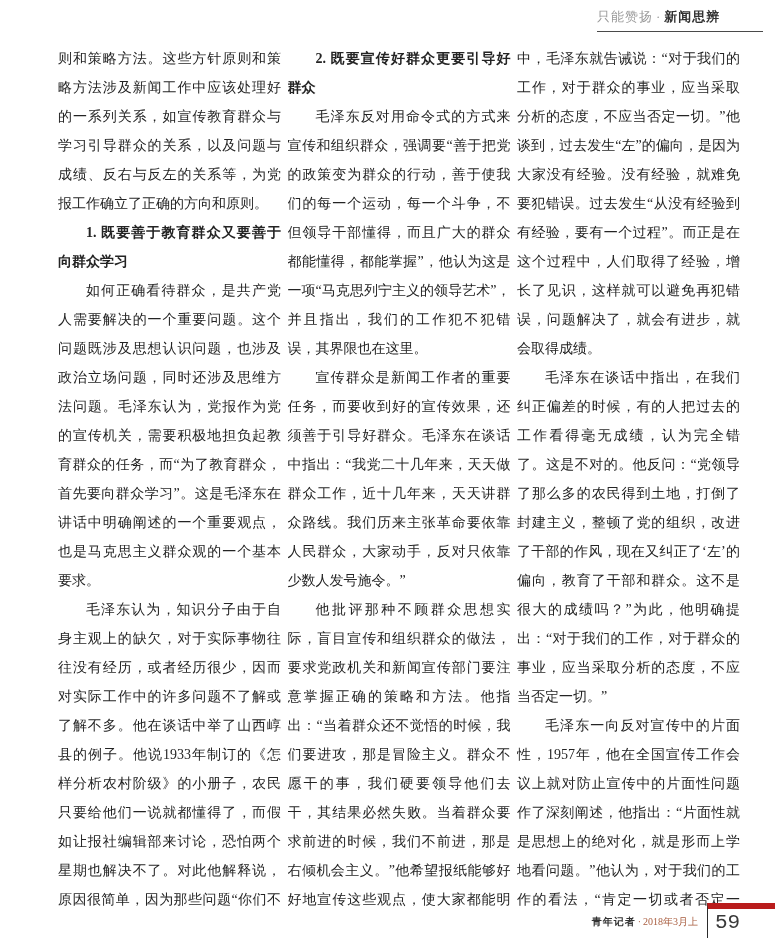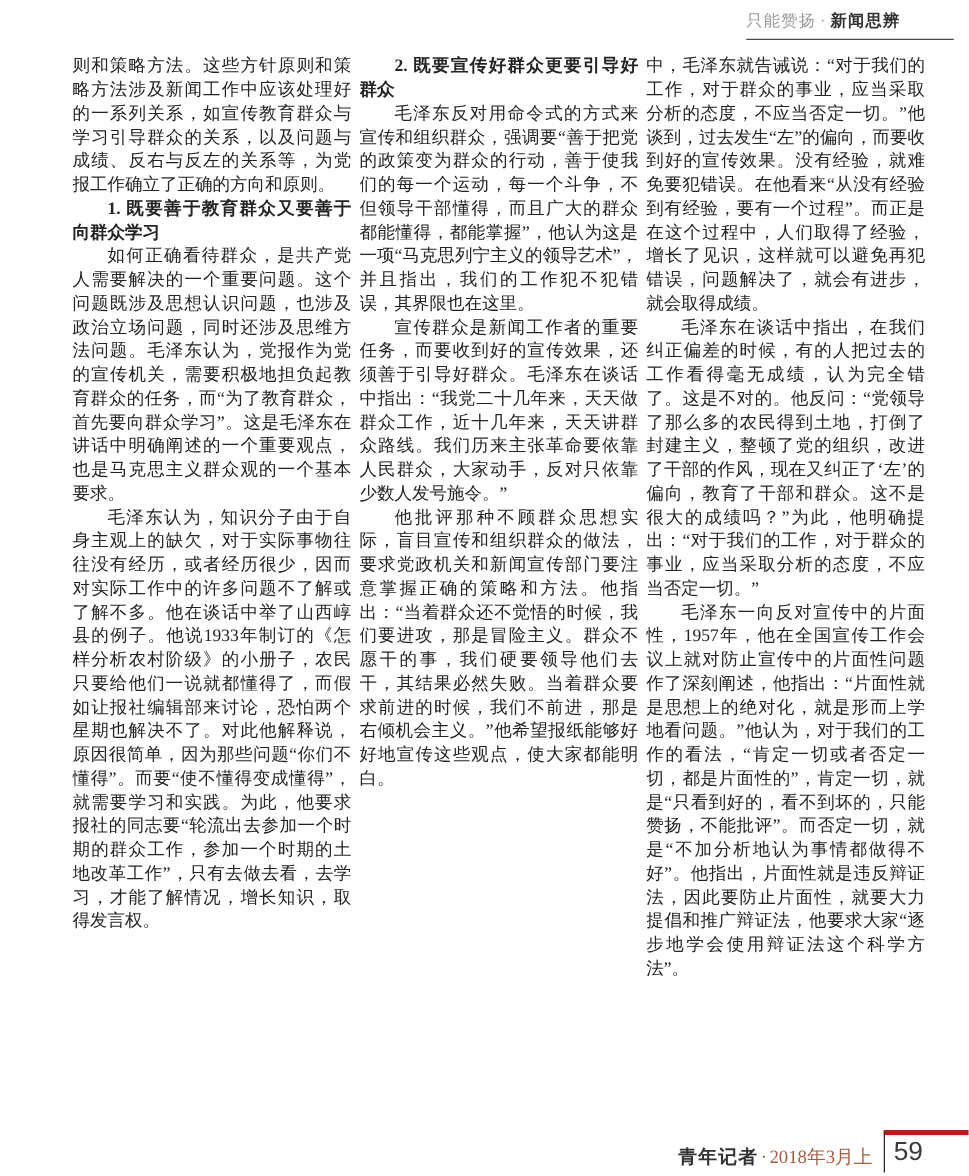--- a/index.html
+++ b/index.html
@@ -36,50 +36,50 @@
     justify-content: space-between;
     overflow: hidden;
   }
   .col {
     width: 223px;
     overflow: hidden;
   }
   .col p {
     margin: 0;
     font-size: 14px;
-    line-height: 19px;
+    line-height: 29px;
     color: #242424;
     text-align: justify;
     text-justify: inter-ideograph;
   }
   .col p.para,
   .col p.heading { text-indent: 2em; }
   .col p.para-cont { text-indent: 0; }
   .col p.heading { font-weight: bold; }
   
   .footer {
     position: absolute;
     right: 0; bottom: 3px;
     display: flex;
     align-items: flex-start;
   }
   .footer-issue {
     margin-top: 12px;
     margin-right: 9px;
-    font-size: 15px;
+    font-size: 10px;
     white-space: nowrap;
   }
   .footer-journal { color: #333333; font-weight: bold; letter-spacing: 1px; }
   .footer-sep     { margin: 0 2px; }
   .page-num {
     width: 60px;
-    border-top: 4px solid #b91c1c;
+    border-top: 6px solid #b91c1c;
     border-left: 1.5px solid #2b2b2b;
     padding: 2px 0 4px 7px;
-    font-family: Liberation Sans, sans-serif;
+    font-family: Liberation Mono, monospace;
     font-size: 21px;
     color: #3a3a3a;
   }
 </style>
 </head>
 <body>
 
 <div class="page">
 
   <div class="header">
@@ -93,21 +93,21 @@
         <p class="para">如何正确看待群众，是共产党人需要解决的一个重要问题。这个问题既涉及思想认识问题，也涉及政治立场问题，同时还涉及思维方法问题。毛泽东认为，党报作为党的宣传机关，需要积极地担负起教育群众的任务，而“为了教育群众，首先要向群众学习”。这是毛泽东在讲话中明确阐述的一个重要观点，也是马克思主义群众观的一个基本要求。</p>
         <p class="para">毛泽东认为，知识分子由于自身主观上的缺欠，对于实际事物往往没有经历，或者经历很少，因而对实际工作中的许多问题不了解或了解不多。他在谈话中举了山西崞县的例子。他说1933年制订的《怎样分析农村阶级》的小册子，农民只要给他们一说就都懂得了，而假如让报社编辑部来讨论，恐怕两个星期也解决不了。对此他解释说，原因很简单，因为那些问题“你们不懂得”。而要“使不懂得变成懂得”，就需要学习和实践。为此，他要求报社的同志要“轮流出去参加一个时期的群众工作，参加一个时期的土地改革工作”，只有去做去看，去学习，才能了解情况，增长知识，取得发言权。</p>
       </div>
       <div class="col">
         <p class="heading">2. 既要宣传好群众更要引导好群众</p>
         <p class="para">毛泽东反对用命令式的方式来宣传和组织群众，强调要“善于把党的政策变为群众的行动，善于使我们的每一个运动，每一个斗争，不但领导干部懂得，而且广大的群众都能懂得，都能掌握”，他认为这是一项“马克思列宁主义的领导艺术”，并且指出，我们的工作犯不犯错误，其界限也在这里。</p>
         <p class="para">宣传群众是新闻工作者的重要任务，而要收到好的宣传效果，还须善于引导好群众。毛泽东在谈话中指出：“我党二十几年来，天天做群众工作，近十几年来，天天讲群众路线。我们历来主张革命要依靠人民群众，大家动手，反对只依靠少数人发号施令。”</p>
         <p class="para">他批评那种不顾群众思想实际，盲目宣传和组织群众的做法，要求党政机关和新闻宣传部门要注意掌握正确的策略和方法。他指出：“当着群众还不觉悟的时候，我们要进攻，那是冒险主义。群众不愿干的事，我们硬要领导他们去干，其结果必然失败。当着群众要求前进的时候，我们不前进，那是右倾机会主义。”他希望报纸能够好好地宣传这些观点，使大家都能明白。</p>
       </div>
       <div class="col">
-        <p class="para-cont">中，毛泽东就告诫说：“对于我们的工作，对于群众的事业，应当采取分析的态度，不应当否定一切。”他谈到，过去发生“左”的偏向，而要收到好的宣传效果。没有经验，就难免要犯错误。在他看来“从没有经验到有经验，要有一个过程”。而正是在这个过程中，人们取得了经验，增长了见识，这样就可以避免再犯错误，问题解决了，就会有进步，就会取得成绩。</p>
+        <p class="para-cont">中，毛泽东就告诫说：“对于我们的工作，对于群众的事业，应当采取分析的态度，不应当否定一切。”他谈到，过去发生“左”的偏向，是因为大家没有经验。没有经验，就难免要犯错误。过去发生“从没有经验到有经验，要有一个过程”。而正是在这个过程中，人们取得了经验，增长了见识，这样就可以避免再犯错误，问题解决了，就会有进步，就会取得成绩。</p>
         <p class="para">毛泽东在谈话中指出，在我们纠正偏差的时候，有的人把过去的工作看得毫无成绩，认为完全错了。这是不对的。他反问：“党领导了那么多的农民得到土地，打倒了封建主义，整顿了党的组织，改进了干部的作风，现在又纠正了‘左’的偏向，教育了干部和群众。这不是很大的成绩吗？”为此，他明确提出：“对于我们的工作，对于群众的事业，应当采取分析的态度，不应当否定一切。”</p>
         <p class="para">毛泽东一向反对宣传中的片面性，1957年，他在全国宣传工作会议上就对防止宣传中的片面性问题作了深刻阐述，他指出：“片面性就是思想上的绝对化，就是形而上学地看问题。”他认为，对于我们的工作的看法，“肯定一切或者否定一切，都是片面性的”，肯定一切，就是“只看到好的，看不到坏的，只能赞扬，不能批评”。而否定一切，就是“不加分析地认为事情都做得不好”。他指出，片面性就是违反辩证法，因此要防止片面性，就要大力提倡和推广辩证法，他要求大家“逐步地学会使用辩证法这个科学方法”。</p>
       </div>
     </div>
 
   <div class="footer">
     <div class="footer-issue">
       <span class="footer-journal">青年记者</span><span class="footer-sep footer-accent" style="color: rgb(168, 92, 62);">·</span><span class="footer-accent" style="color: rgb(168, 92, 62);">2018年3月上</span>
     </div>
     <div class="page-num">59</div>

